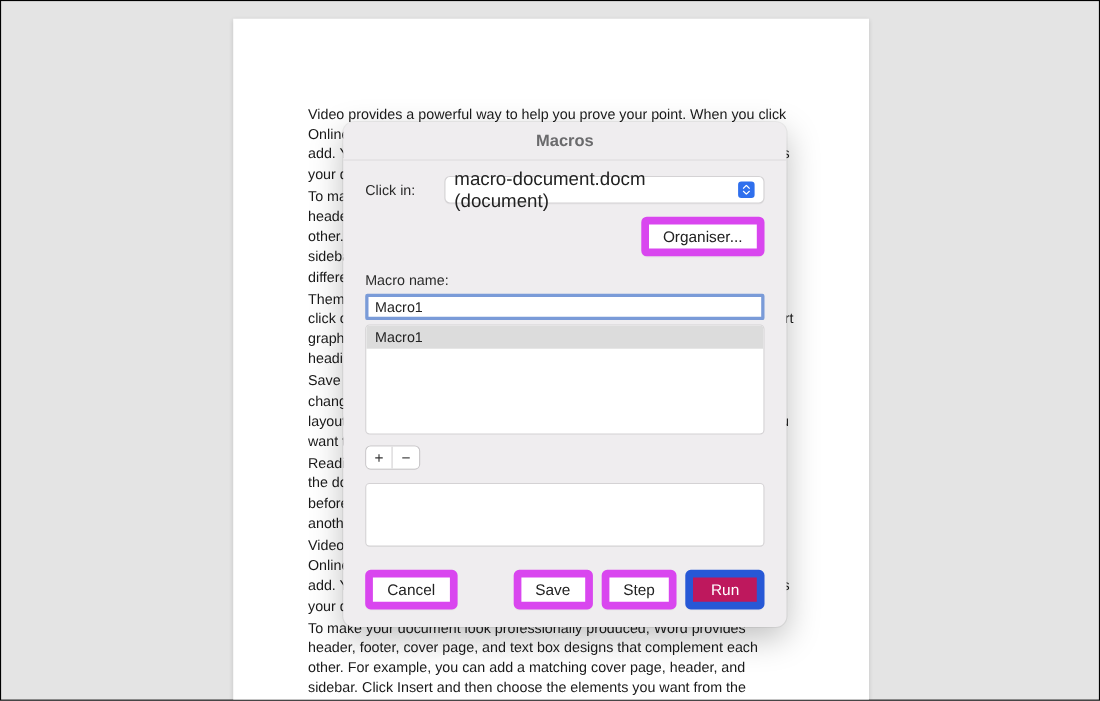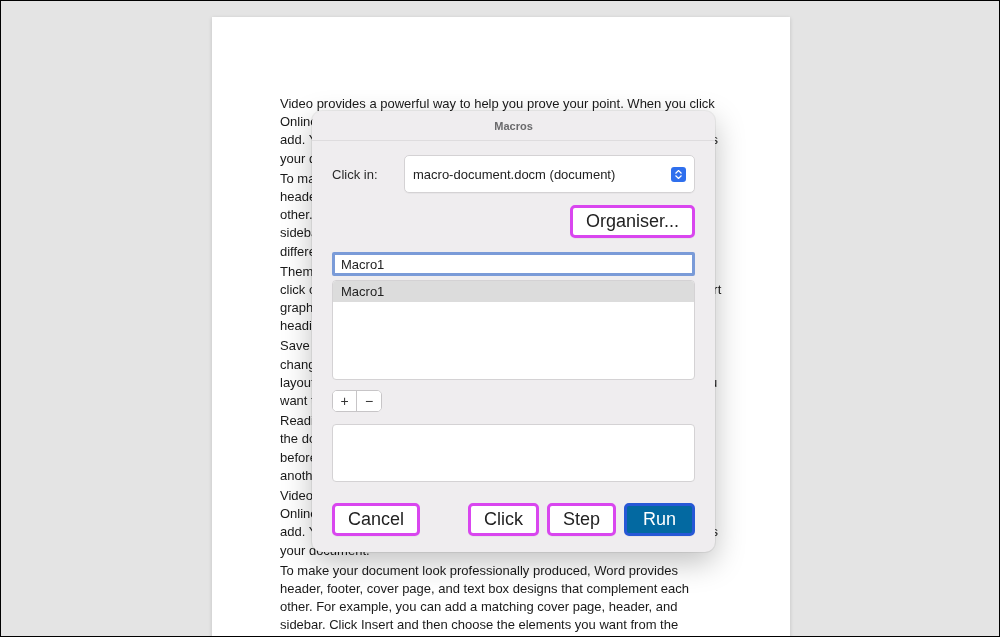--- a/index.html
+++ b/index.html
@@ -35,21 +35,21 @@
     left: 311px;
     top: 110px;
     width: 403px;
     background: #efedef;
     border-radius: 10px;
     box-shadow: 0 10px 30px rgba(0,0,0,0.25), 0 0 0 1px rgba(0,0,0,0.06);
     overflow: hidden;
   }
   .dialog-title {
     text-align: center;
-    font-size: 11px;
+    font-size: 15px;
     font-weight: 600;
     color: #6a6a6c;
     padding: 9px 0 8px;
     border-bottom: 1px solid #dedcde;
   }
   .dialog-body {
     padding: 14px 20px 16px 20px;
   }
   .row {
     display: flex;
@@ -59,26 +59,26 @@
   .lbl {
     color: #2a2a2a;
     font-size: 13px;
   }
   .macros-in-lbl { width: 72px; }
   .select {
     flex: 1;
     background: #fff;
     border: 1px solid #d4d2d4;
     border-radius: 5px;
-    height: 38px;
+    height: 25px;
     padding: 0 8px;
     display: flex;
     align-items: center;
     justify-content: space-between;
-    font-size: 13px;
+    font-size: 17px;
     color: #222;
     box-shadow: 0 1px 0 rgba(0,0,0,0.03);
   }
   .select-caret {
     width: 15px;
     height: 15px;
     background: #2f6fed;
     border-radius: 3px;
     display: flex;
     flex-direction: column;
@@ -88,30 +88,30 @@
   }
   .select-caret svg { display: block; }
 
   .right-row {
     display: flex;
     justify-content: flex-end;
     margin-bottom: 14px;
   }
   .btn {
     background: #fff;
-    border: 3px solid #d946ef;
+    border: 7px solid #d946ef;
     border-radius: 5px;
     padding: 3px 13px;
-    font-size: 18px;
+    font-size: 14px;
     color: #222;
     cursor: default;
     box-shadow: 0 1px 0 rgba(0,0,0,0.03);
   }
   .btn-primary {
-    background: #0369a1;
+    background: #be185d;
     border-color: #2758d6;
     color: #fff;
     font-weight: 500;
     padding: 3px 16px;
   }
 
   .field-label {
     font-size: 13px;
     color: #2a2a2a;
     margin-bottom: 5px;
@@ -222,36 +222,37 @@
               <path d="M0.5 0.5 L3.5 3.5 L6.5 0.5" stroke="#fff" stroke-width="1.2" fill="none"></path>
             </svg>
         </span>
       </div>
     </div>
 
     <div class="right-row">
       <button class="btn">Organiser...</button>
     </div>
 
+    <label class="field-label">Macro name:</label>
     <input class="text-input" type="text" value="Macro1" style="">
 
     <div class="listbox">
       <div class="list-item">Macro1</div>
     </div>
 
     <div class="plusminus">
       <button>+</button>
       <button>−</button>
     </div>
 
     <textarea class="description-box" style=""></textarea>
 
     <div class="footer">
       <button class="btn">Cancel</button>
       <div class="footer-right">
-        <button class="btn">Click</button>
+        <button class="btn">Save</button>
         <button class="btn">Step</button>
         <button class="btn btn-primary">Run</button>
       </div>
     </div>
 
   </div>
 </div>
 
 </body></html>

